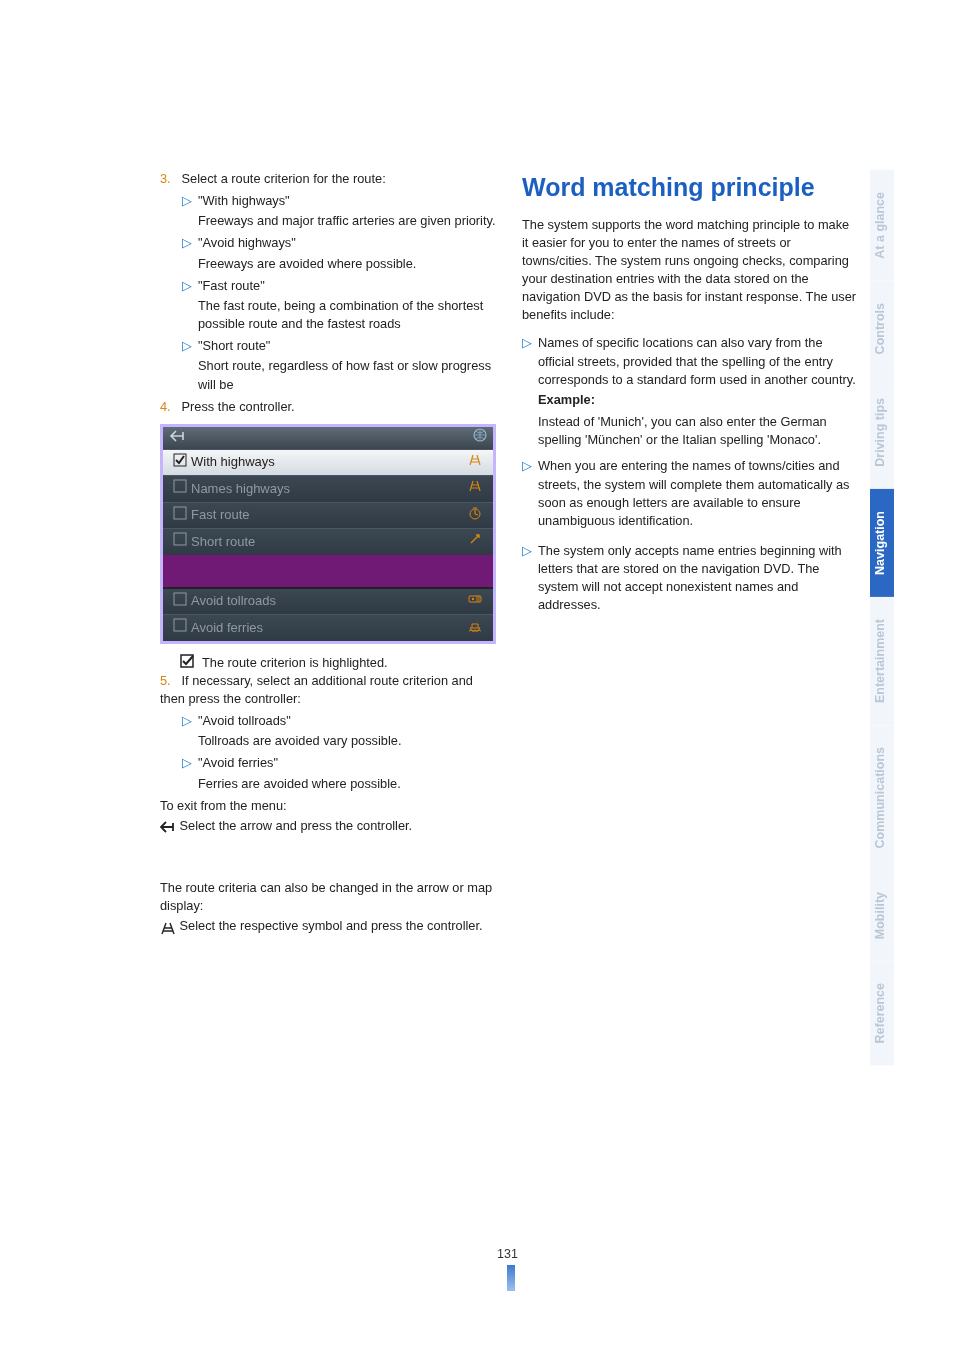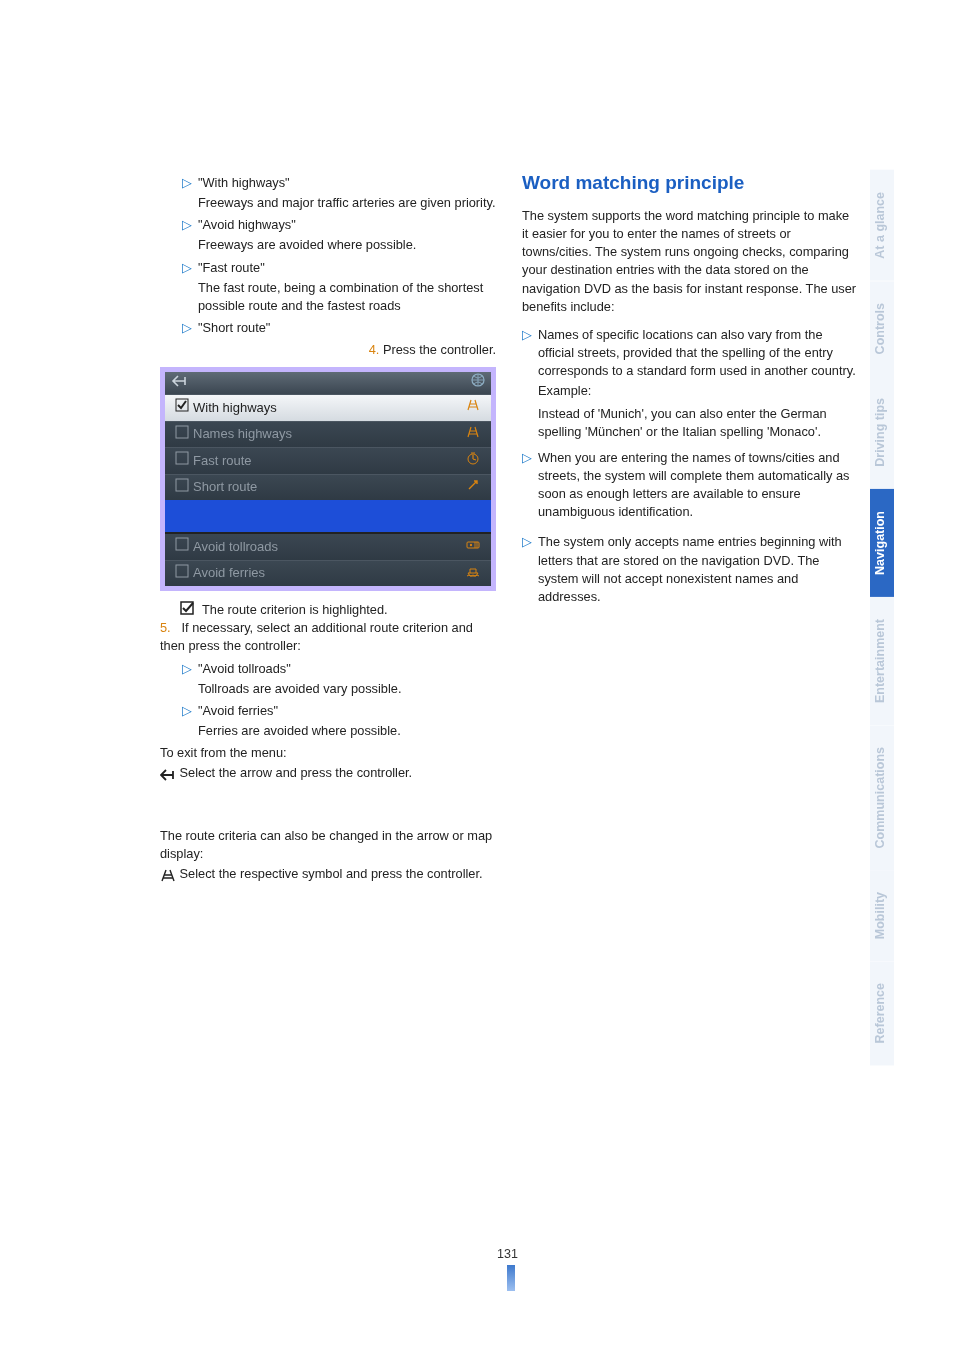--- a/index.html
+++ b/index.html
@@ -43,37 +43,37 @@
     gap: 26px;
   }
   .col {
     flex: 1;
     font-size: 12.8px;
     line-height: 1.42;
   }
   .col.right { padding-right: 6px; }
   .h2 {
     color: #1b5fc2;
-    font-size: 19px;
+    font-size: 25px;
     font-weight: bold;
     margin: 0 0 10px 0;
   }
   .num { color: #d98410; display:inline-block; width: 18px; }
   .ol-item { margin-bottom: 2px; }
   .ol-body { padding-left: 22px; }
   .bullet-row { display:flex; margin: 4px 0 2px 0; }
   .tri { color: #1b78c8; width: 16px; flex-shrink:0; }
   .b-text { flex:1; }
   .quote { }
   .sub { padding-left: 16px; margin-bottom: 4px; }
   .figure {
     margin: 8px 0 10px 0;
     overflow: hidden;
-    border: 5px solid #c4b5fd;
-    background: #1d4ed8;
+    border: 3px solid #c4b5fd;
+    background: #701a75;
     font-size: 13px;
   }
   .fig-top {
     background: linear-gradient(#5f6b76,#3b4651);
     height: 22px;
     display:flex;
     align-items:center;
     padding: 0 6px;
     color:#cbd4dc;
     justify-content: space-between;
@@ -142,43 +142,48 @@
     <div class="side-tab">Entertainment</div>
     <div class="side-tab">Communications</div>
     <div class="side-tab">Mobility</div>
     <div class="side-tab">Reference</div>
   </div>
 
   <div class="cols">
 
     <div class="col">
 
+      <div class="ol-item">
+        <span class="num">3.</span>
+        <span>Select a route criterion for the route:</span>
+      </div>
       <div class="ol-body">
         <div class="bullet-row">
             <span class="tri">▷</span>
             <span class="b-text quote">"With highways"</span>
           </div>
         <div class="sub">Freeways and major traffic arteries are given priority.</div>
         <div class="bullet-row">
             <span class="tri">▷</span>
             <span class="b-text quote">"Avoid highways"</span>
           </div>
         <div class="sub">Freeways are avoided where possible.</div>
         <div class="bullet-row">
             <span class="tri">▷</span>
             <span class="b-text quote">"Fast route"</span>
           </div>
         <div class="sub">The fast route, being a combination of the shortest possible route and the fastest roads</div>
         <div class="bullet-row">
             <span class="tri">▷</span>
             <span class="b-text quote">"Short route"</span>
           </div>
-      </div>
-
-      <div class="ol-item" style="margin-top:4px;text-align:right;">
+        <div class="sub">Short route, regardless of how fast or slow progress will be</div>
+      </div>
+
+      <div class="ol-item" style="margin-top:4px;">
         <span class="num">4.</span>
         <span>Press the controller.</span>
       </div>
 
       <div class="figure">
         <div class="fig-top">
           <span class="fig-back">
             <svg width="18" height="14" viewBox="0 0 18 14">
                 <path d="M7 2 L2 7 L7 12 M2 7 H14 M14 3 V11" stroke="#cbd4dc" stroke-width="1.6" fill="none"></path>
               </svg>
@@ -293,21 +298,21 @@
     </div>
 
     <div class="col right">
       <div class="h2">Word matching principle</div>
       <p class="para">The system supports the word matching principle to make it easier for you to enter the names of streets or towns/cities. The system runs ongoing checks, comparing your destination entries with the data stored on the navigation DVD as the basis for instant response. The user benefits include:</p>
 
       <div class="bullet-row">
           <span class="tri">▷</span>
           <span class="b-text">Names of specific locations can also vary from the official streets, provided that the spelling of the entry corresponds to a standard form used in another country.</span>
         </div>
-      <div class="sub" style="padding-left:16px; margin-top:0;">Example:</div>
+      <div class="sub" style="padding-left:16px; margin-top:0;font-weight:bold;">Example:</div>
       <div class="sub" style="padding-left:16px; margin-bottom:8px;">Instead of 'Munich', you can also enter the German spelling 'München' or the Italian spelling 'Monaco'.</div>
 
       <div class="bullet-row">
           <span class="tri">▷</span>
           <span class="b-text">When you are entering the names of towns/cities and streets, the system will complete them automatically as soon as enough letters are available to ensure unambiguous identification.</span>
         </div>
       <div style="height:6px"></div>
       <div class="bullet-row">
           <span class="tri">▷</span>
           <span class="b-text">The system only accepts name entries beginning with letters that are stored on the navigation DVD. The system will not accept nonexistent names and addresses.</span>

